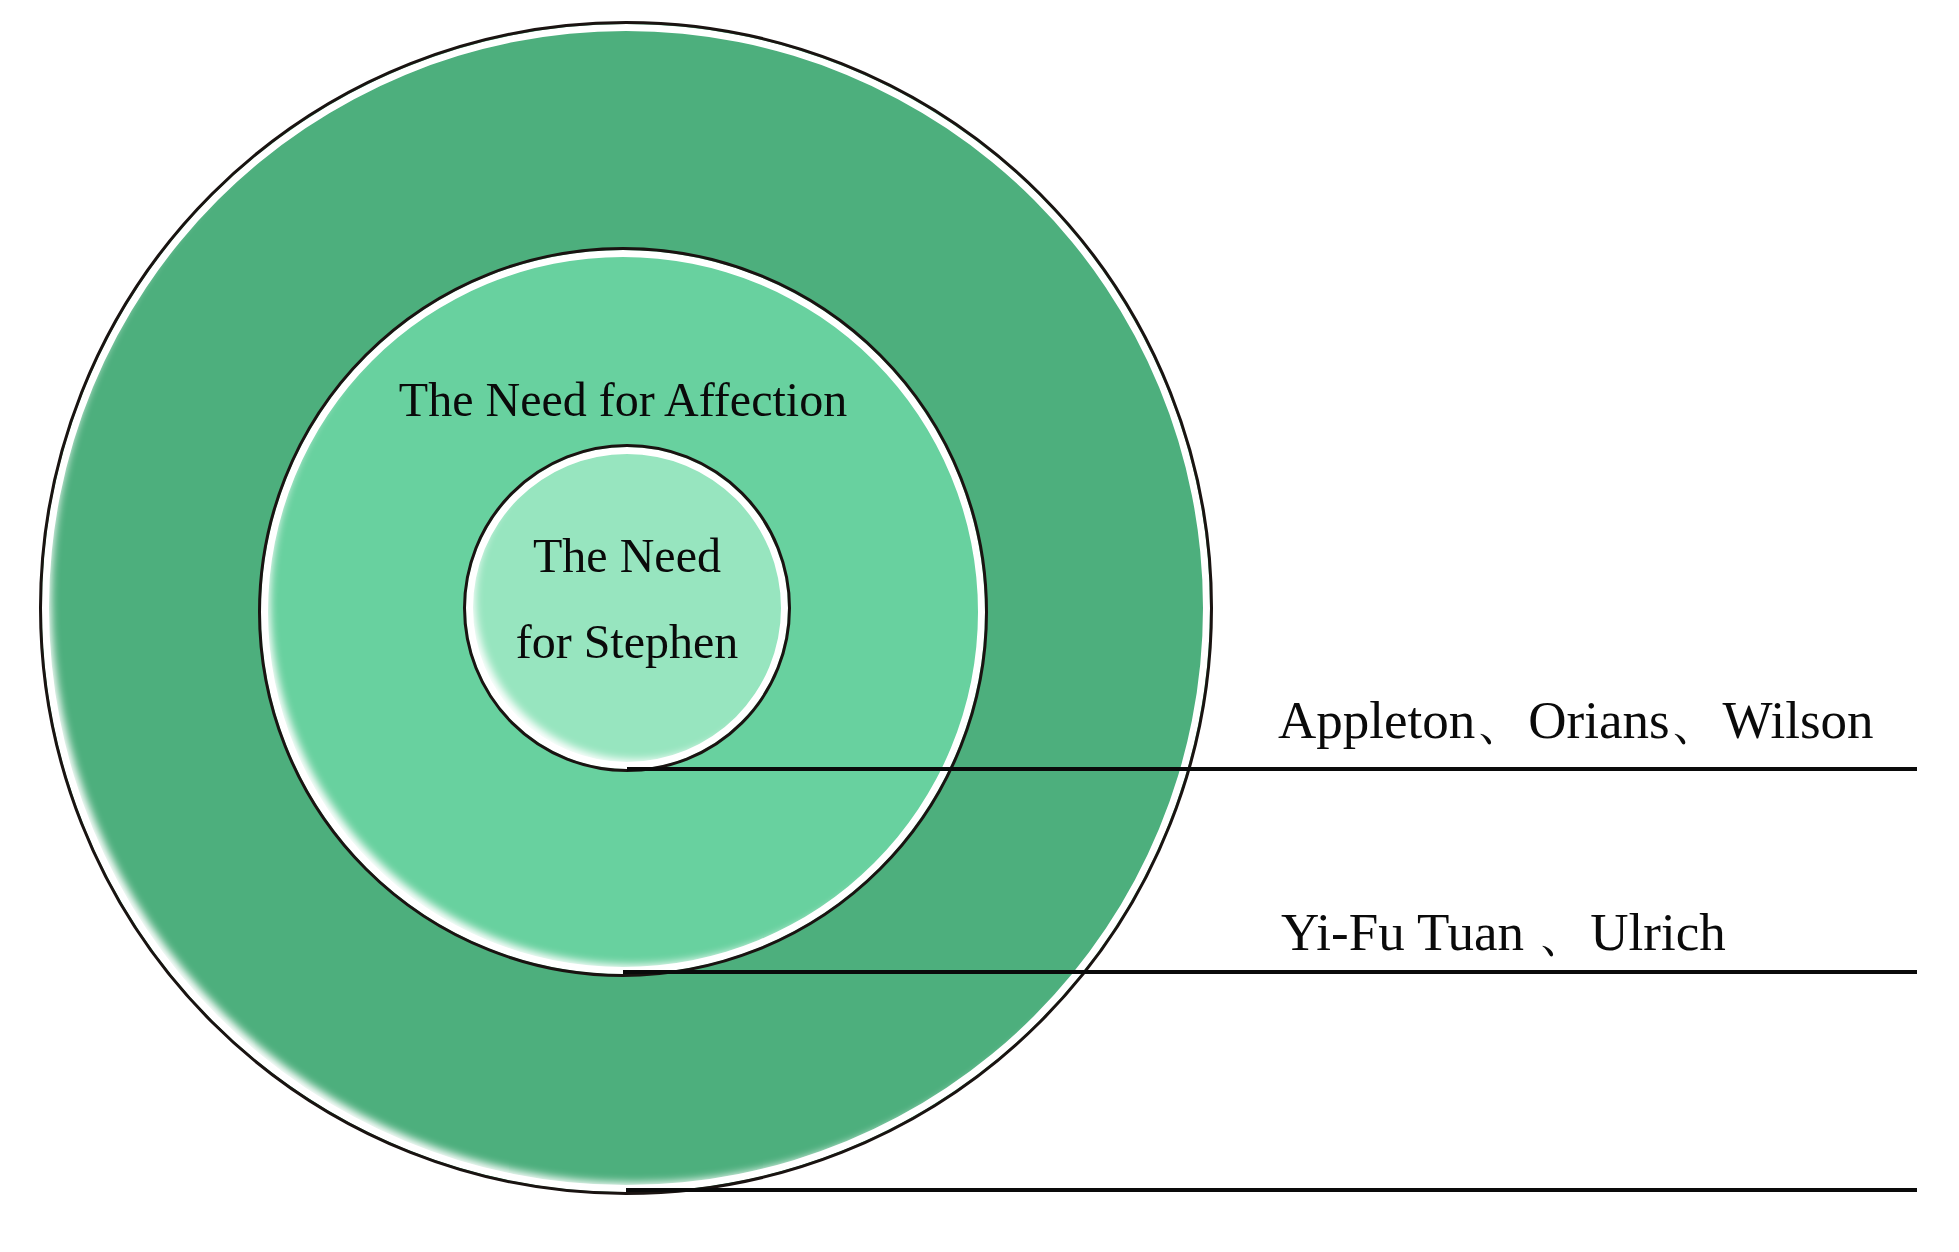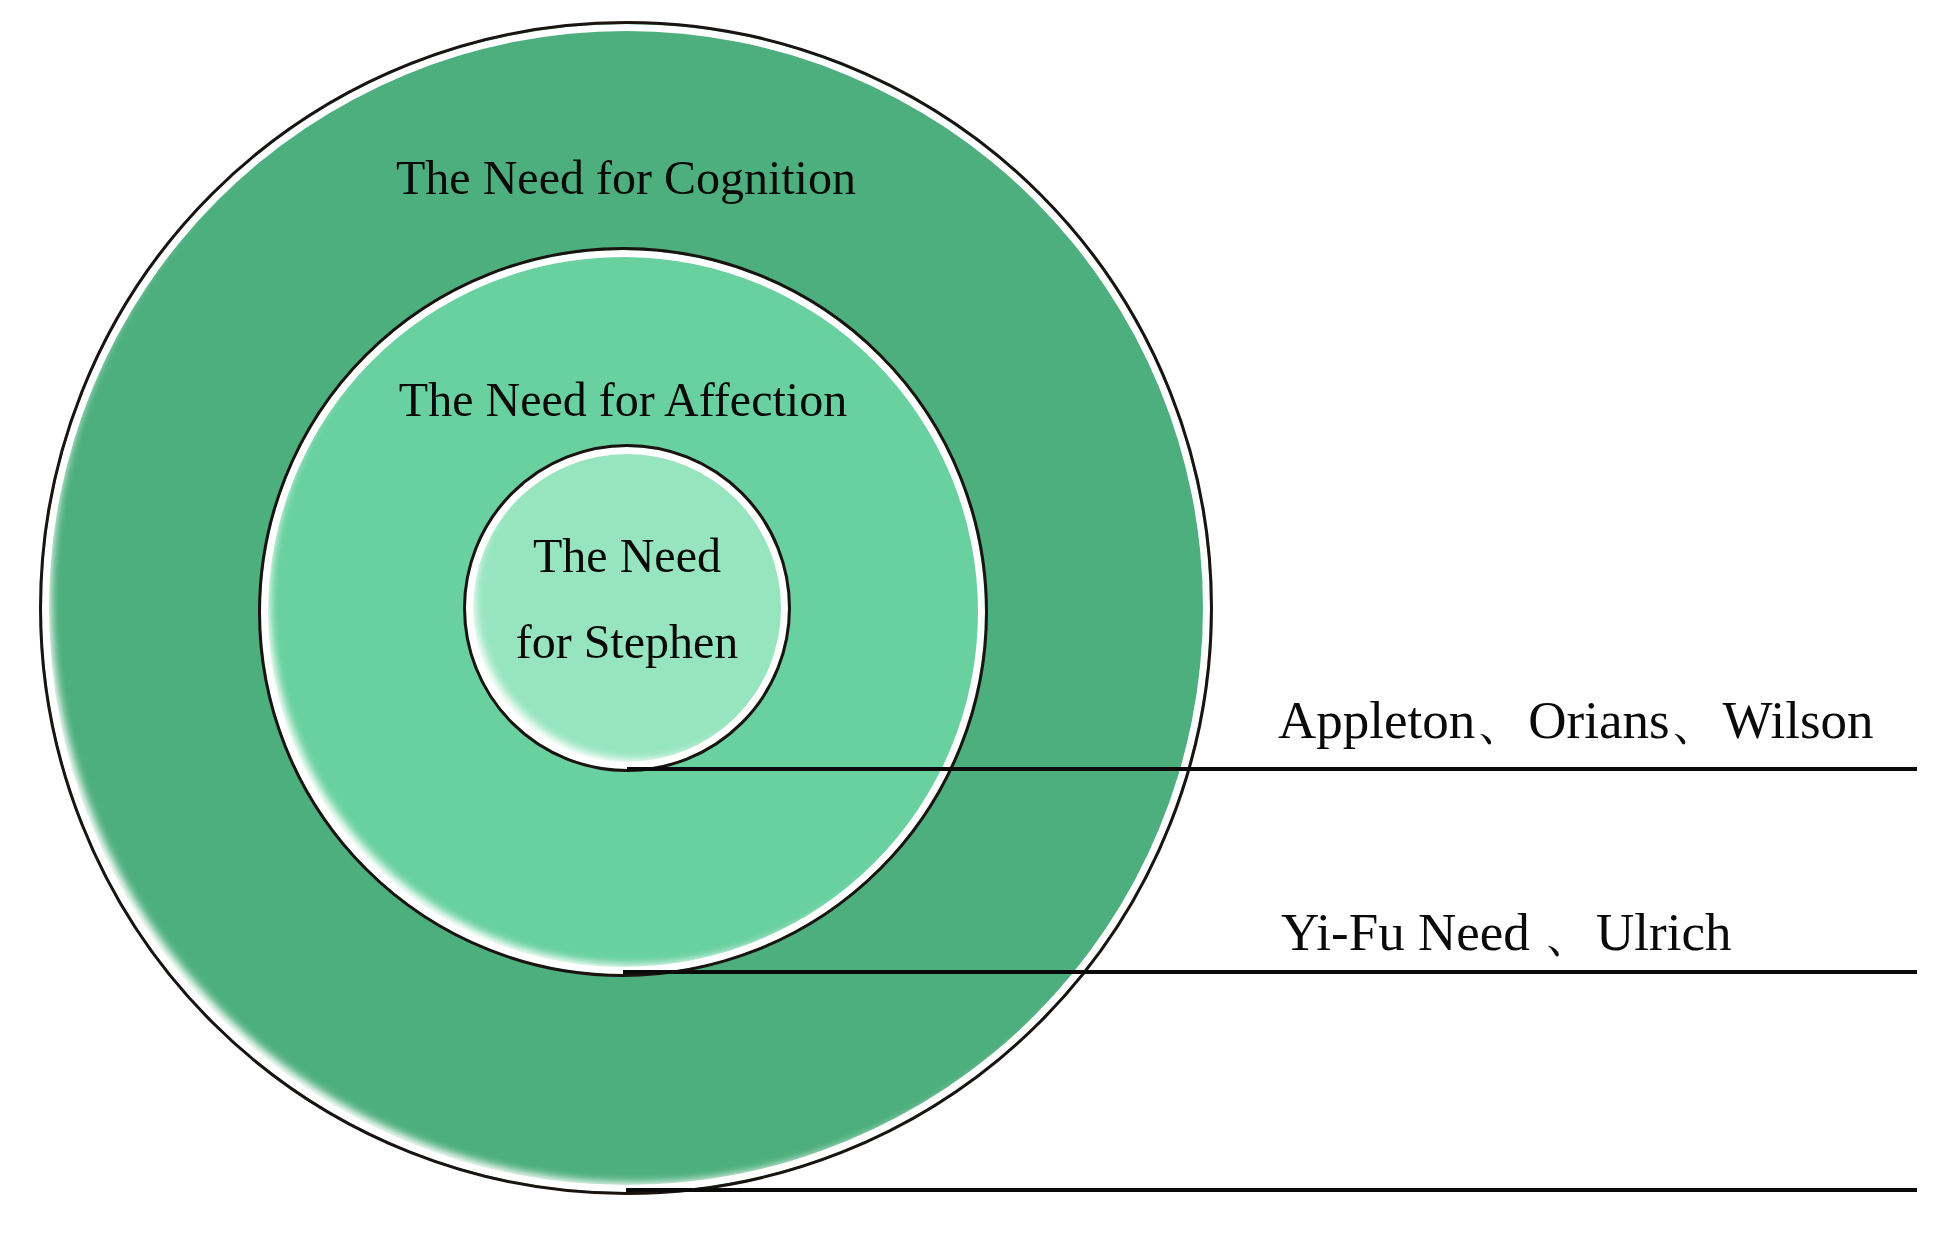--- a/index.html
+++ b/index.html
@@ -67,30 +67,29 @@
 <body>
 
 <div class="canvas">
 
   <div class="circle outer" style="background-color: rgb(77, 175, 125);"></div>
 
   <div class="circle middle" style="background-color: rgb(104, 209, 159);"></div>
 
   <div class="circle inner" style="background-color: rgb(151, 229, 191);"></div>
 
-  <div class="clabel cognition">The Need for Cognition</div>
 
   <div class="clabel affection">The Need for Affection</div>
 
   <div class="clabel survival1">The Need</div>
 
   <div class="clabel survival2">for Stephen</div>
 
   <div class="callout l1"></div>
   <div class="callout l2"></div>
   <div class="callout l3"></div>
 
   <div class="annotation a1">Appleton、Orians、Wilson</div>
 
-  <div class="annotation a2">Yi-Fu Need 、Ulrich</div>
+  <div class="annotation a2">Yi-Fu Tuan 、Ulrich</div>
 
 
 </div>
 
 </body></html>

